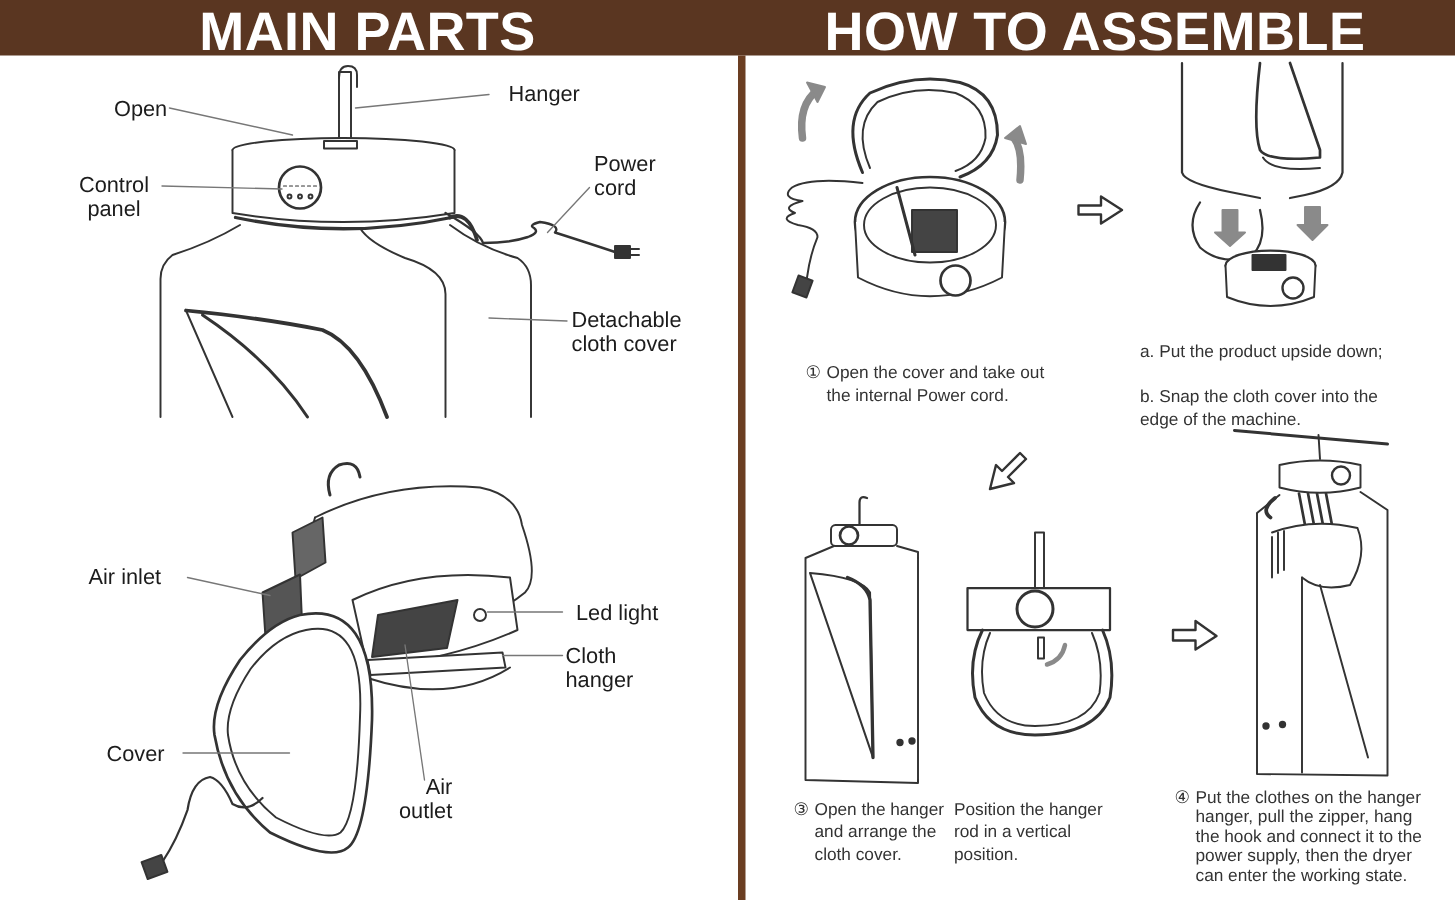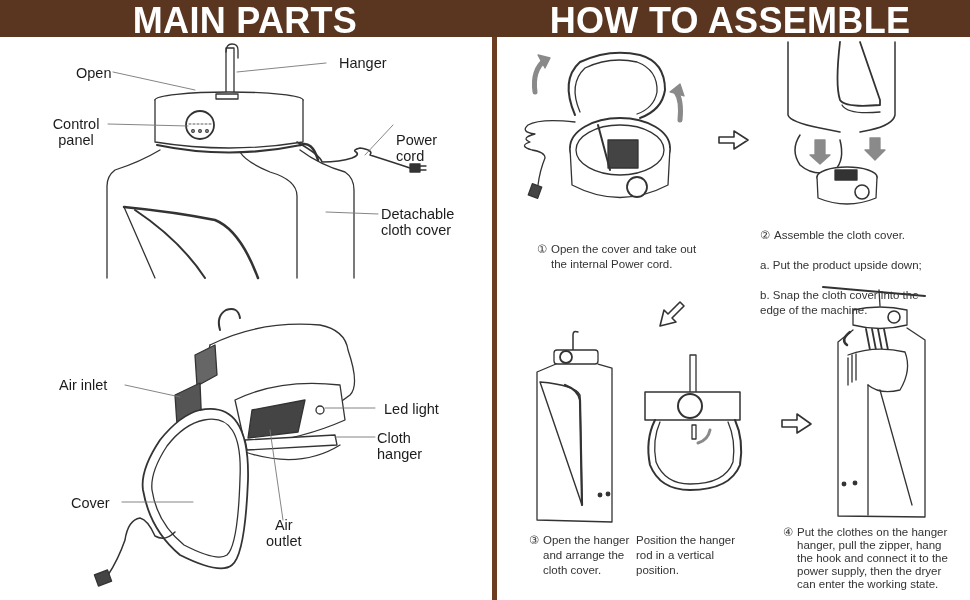--- a/index.html
+++ b/index.html
@@ -181,38 +181,37 @@
     <path d="M880 390 L912 505"></path>
     <circle cx="844" cy="484" r="1.8" fill="#333"></circle>
       <circle cx="855" cy="483" r="1.8" fill="#333"></circle>
   </g>
 </svg>
 
 <div class="lbl" style="left:76px;top:65px;">Open</div>
 <div class="lbl" style="left:339px;top:55px;">Hanger</div>
 <div class="lbl" style="left:51px;top:116px;text-align:center;width:50px;">Control
 panel</div>
-<div class="lbl" style="left:396px;top:132px;">Power
+<div class="lbl" style="left:396px;top:102px;">Power
 cord</div>
 <div class="lbl" style="left:381px;top:206px;">Detachable
 cloth cover</div>
 
 <div class="lbl" style="left:59px;top:377px;">Air inlet</div>
 <div class="lbl" style="left:384px;top:401px;">Led light</div>
 <div class="lbl" style="left:377px;top:430px;">Cloth
 hanger</div>
 <div class="lbl" style="left:71px;top:495px;">Cover</div>
-<div class="lbl" style="left:266px;top:517px;text-align:center;">Air
+<div class="lbl" style="left:266px;top:517px;text-align:right;">Air
 outlet</div>
 
 <div class="cap" style="left:537px;top:242px;"><span class="num">①</span><span style="display:inline-block;vertical-align:top;">Open the cover and take out
 the internal Power cord.</span></div>
 
 <div class="cap" style="left:760px;top:213px;">
-  <div><span class="num">②</span><span>Assemble the cloth cover.</span></div>
   <div>a. Put the product upside down;</div>
   <div>b. Snap the cloth cover into the
     edge of the machine.</div>
 </div>
 
 <div class="cap" style="left:529px;top:533px;"><span class="num">③</span><span style="display:inline-block;vertical-align:top;">Open the hanger
 and arrange the
 cloth cover.</span></div>
 <div class="cap" style="left:636px;top:533px;">Position the hanger
 rod in a vertical

